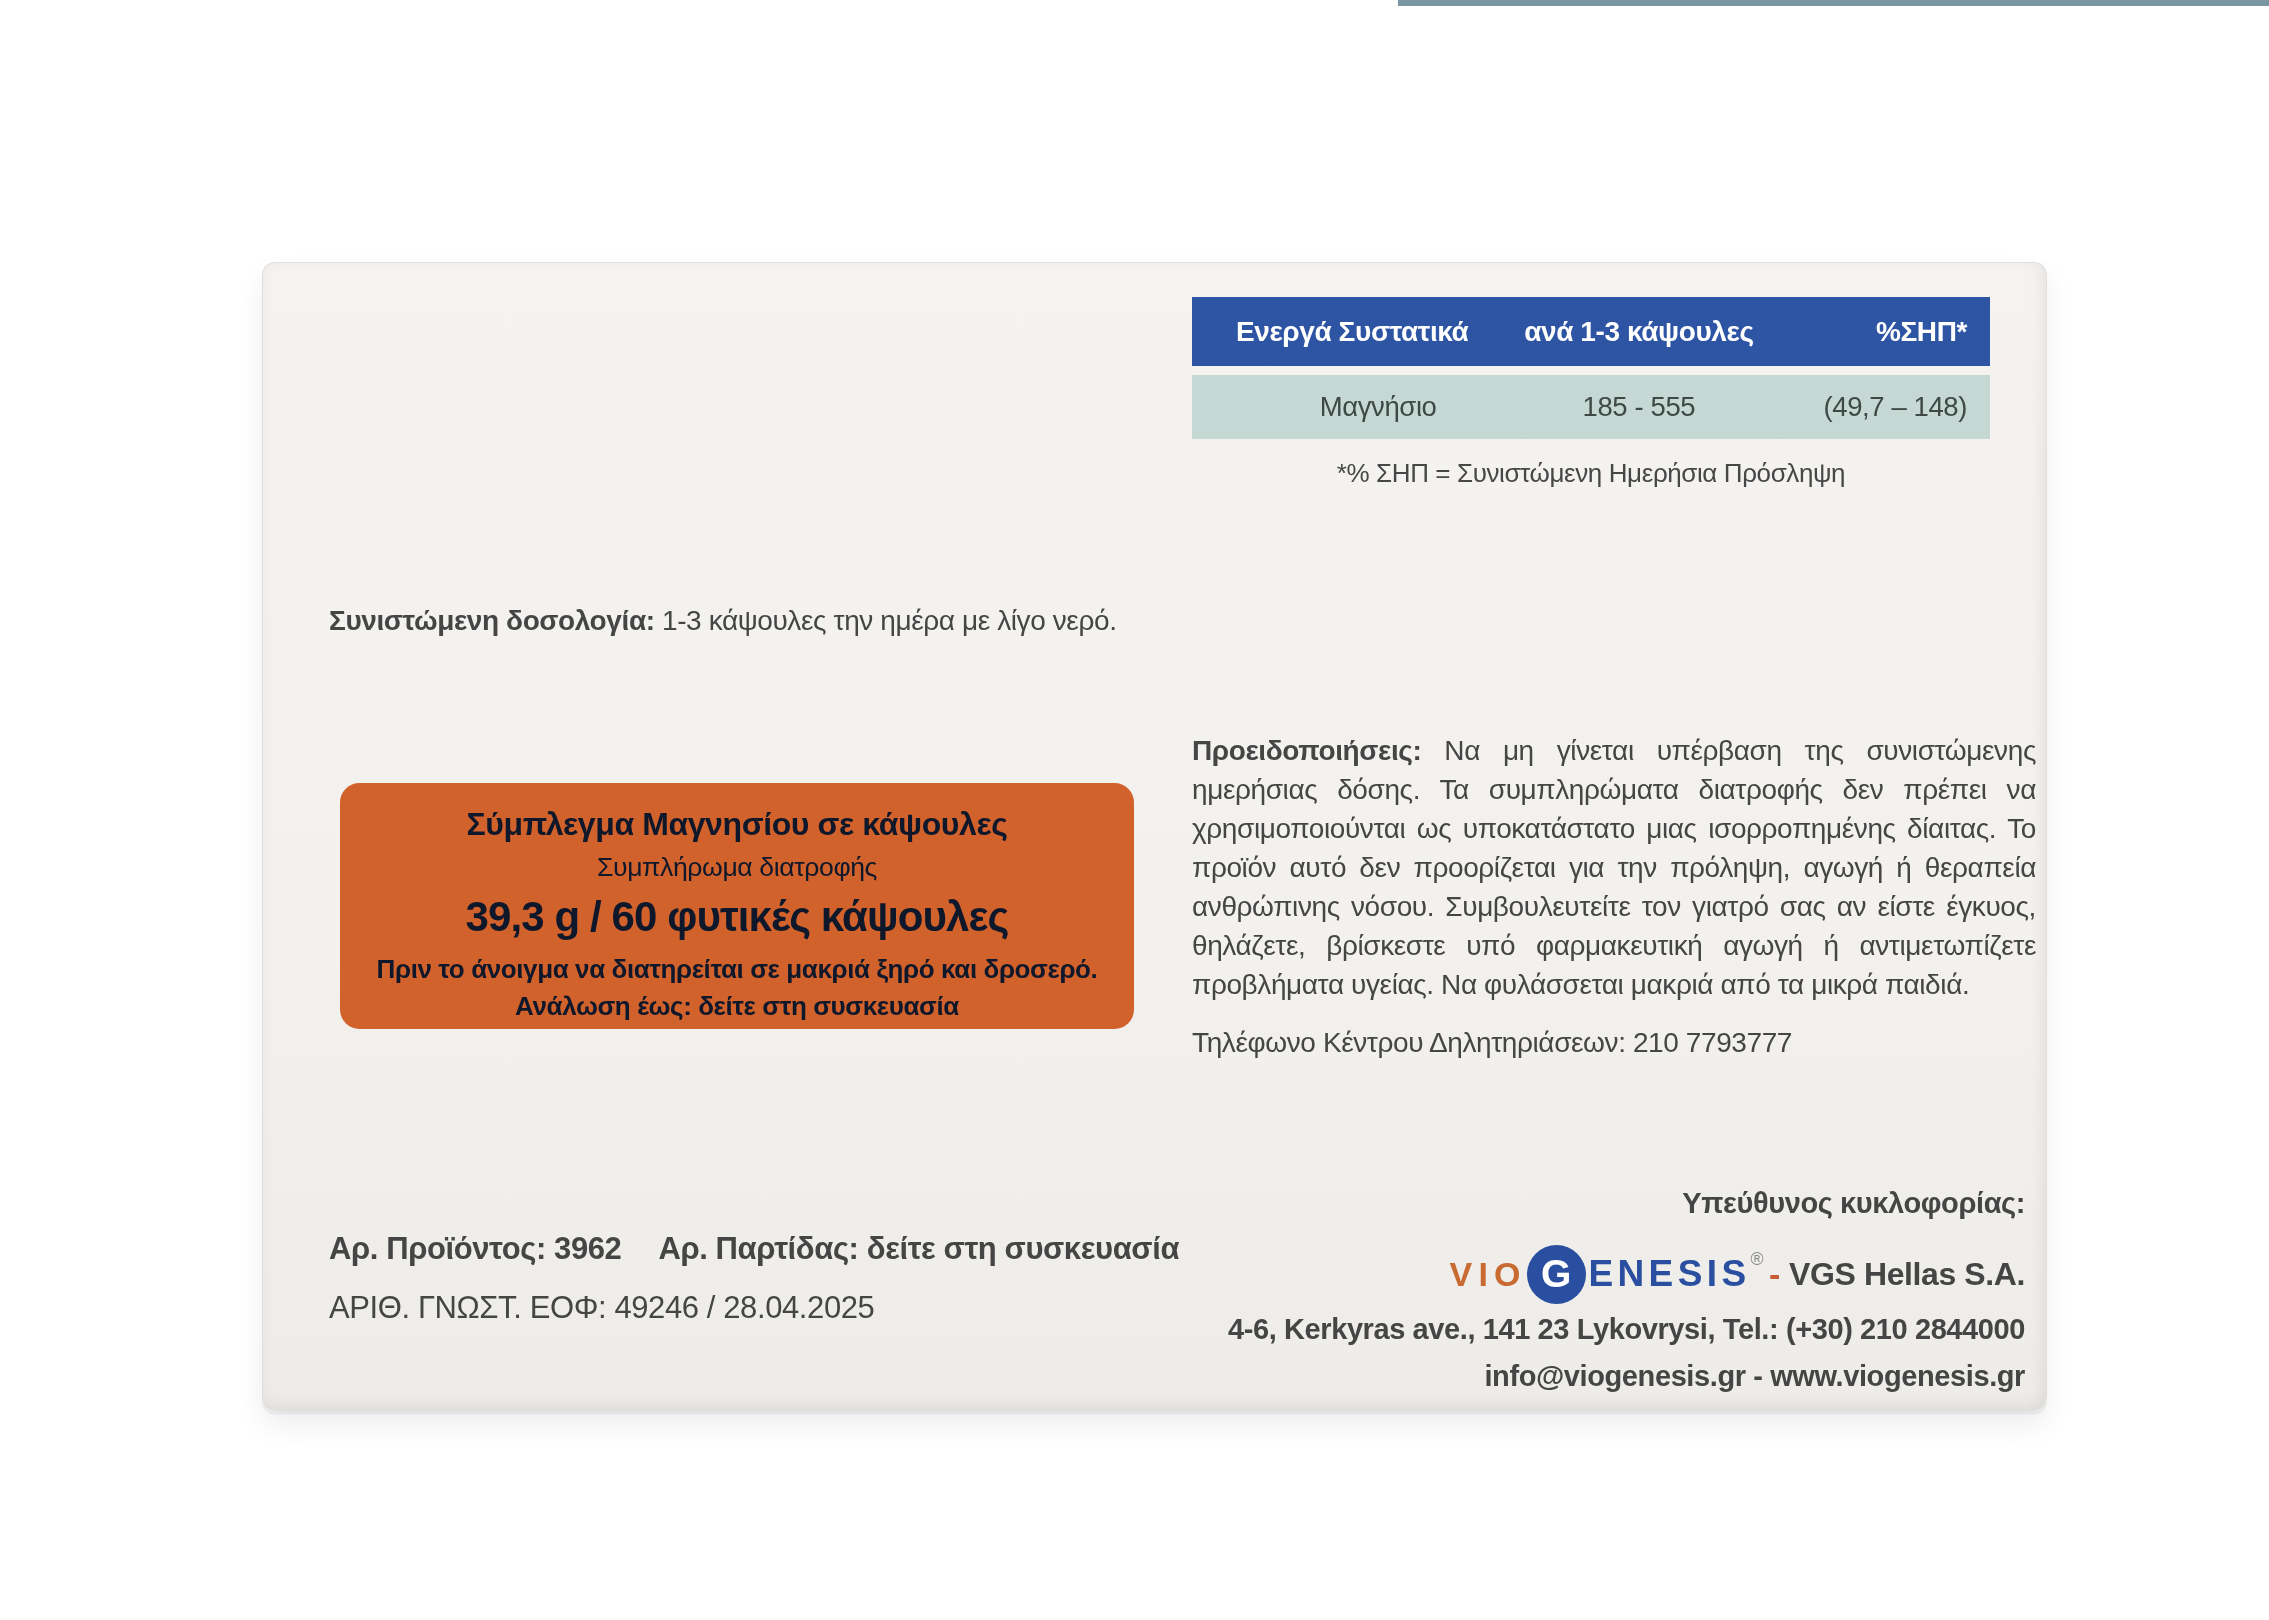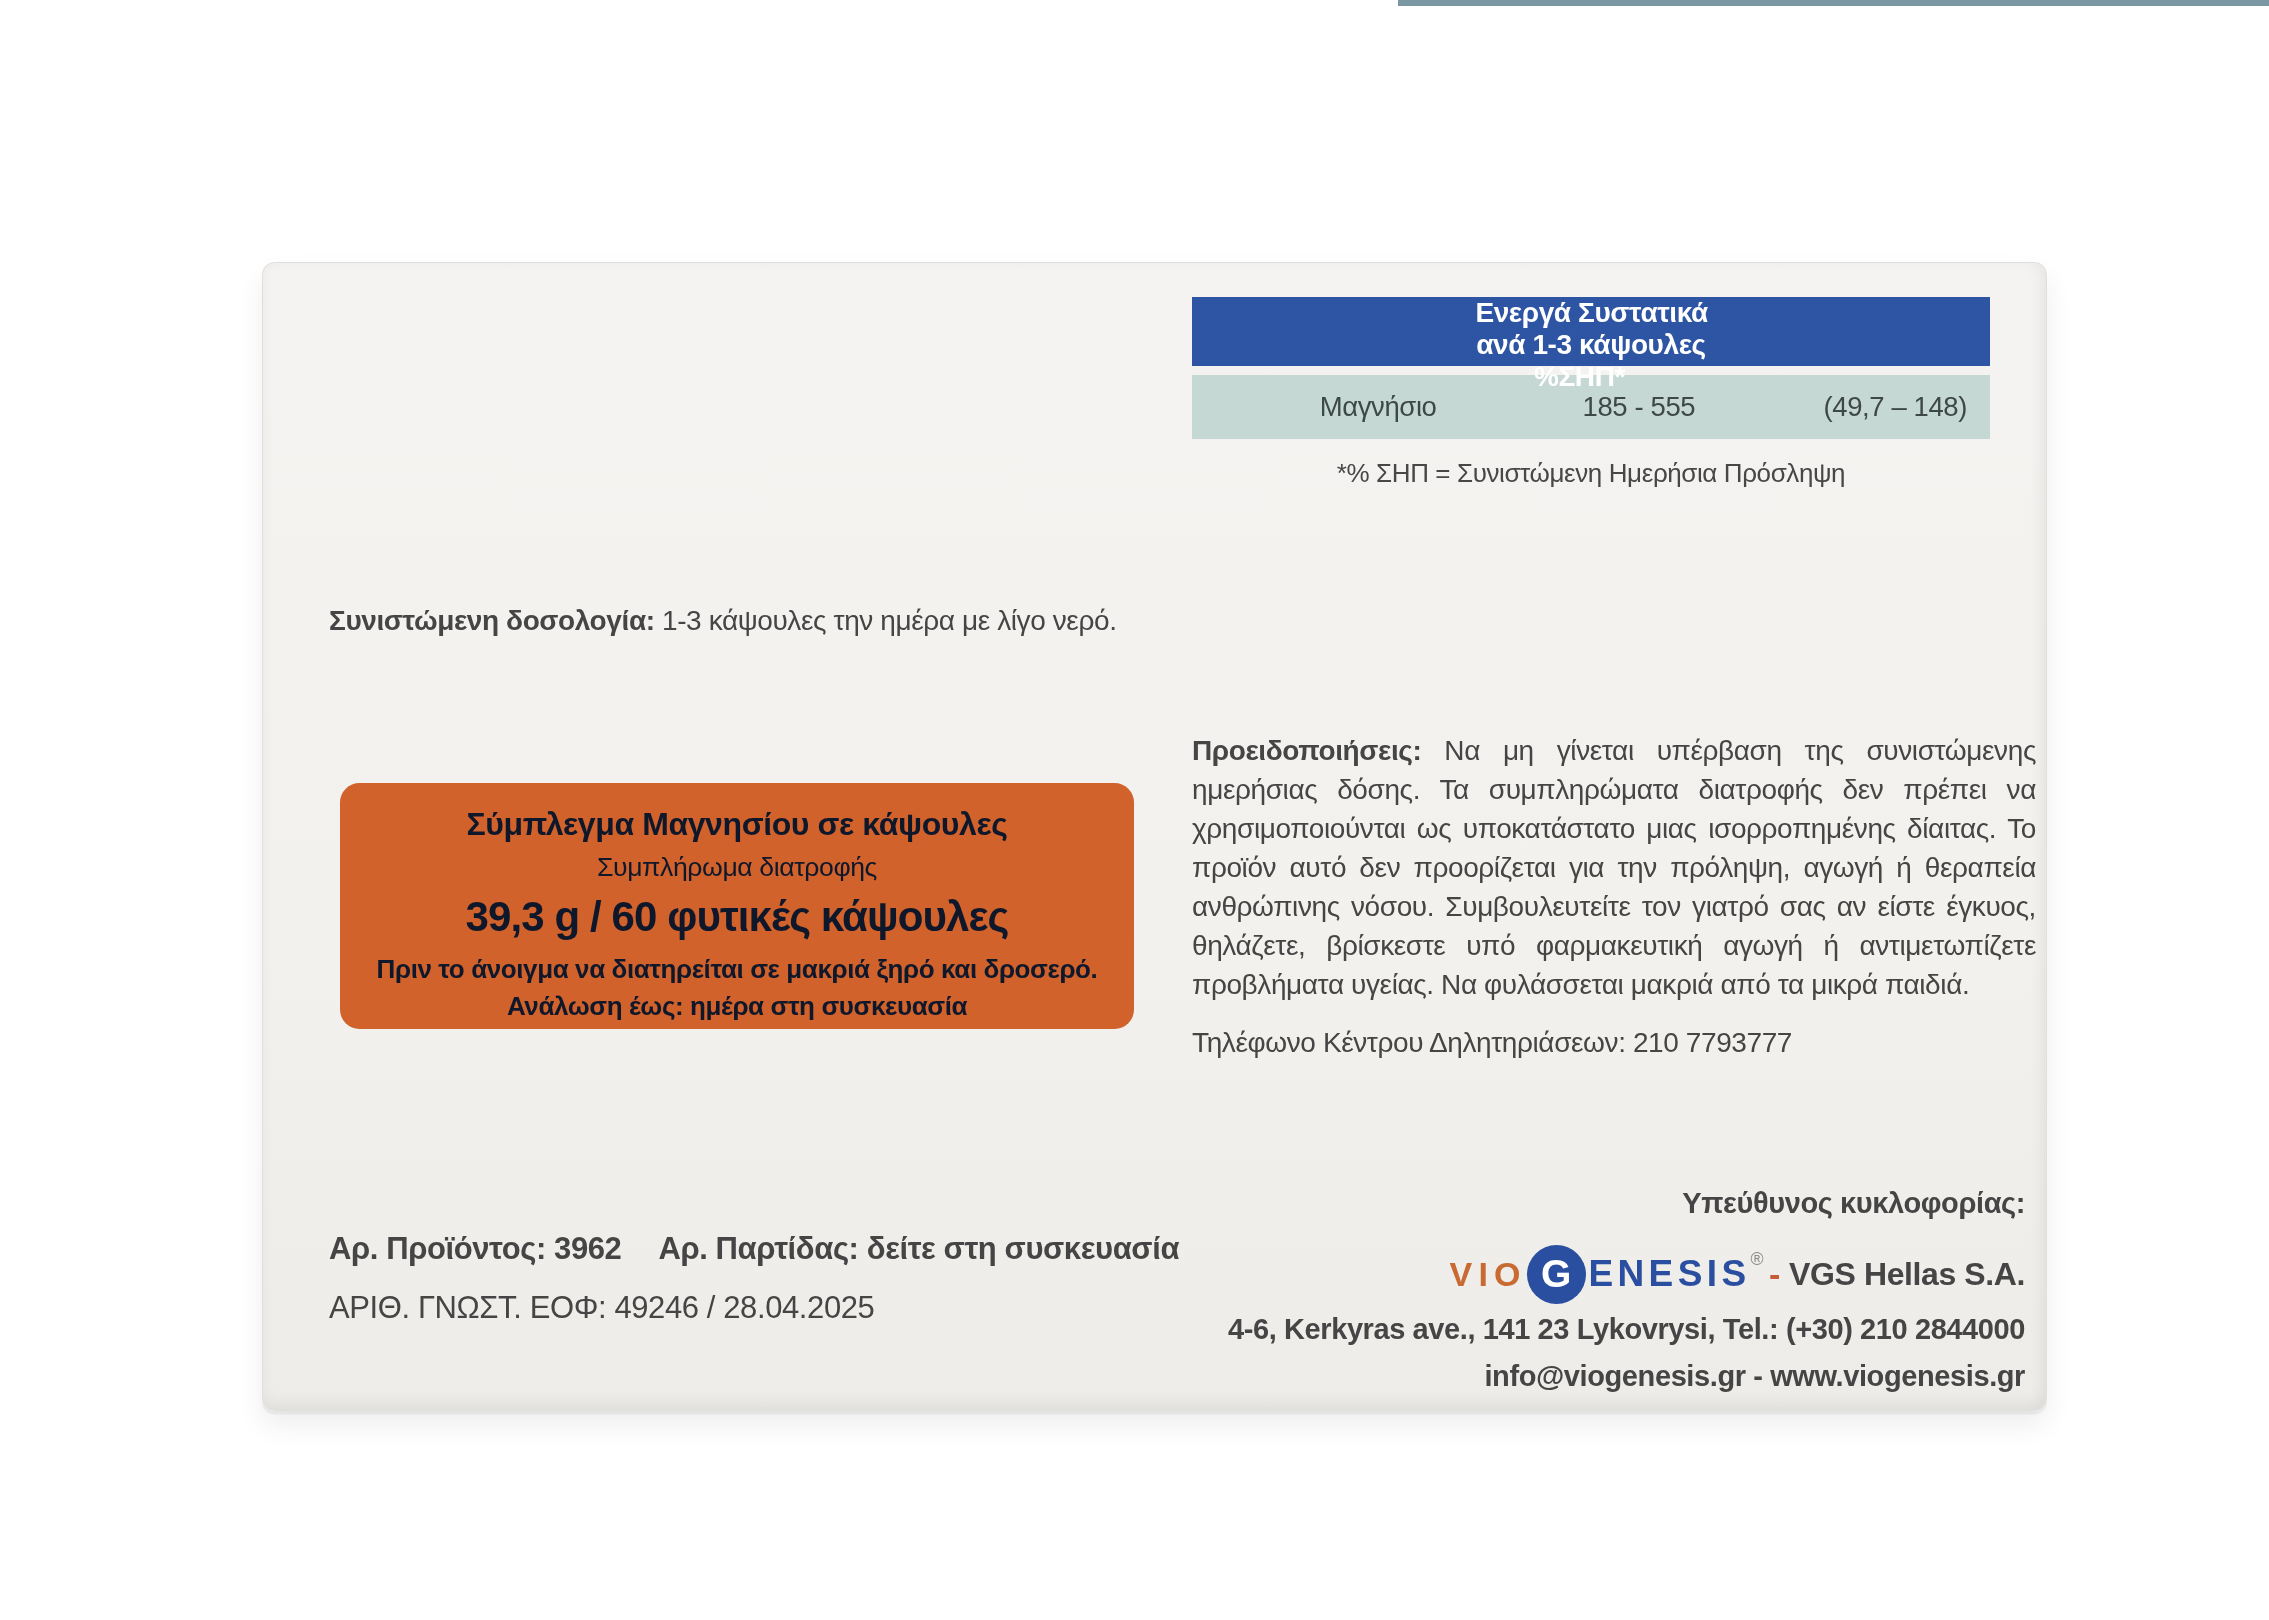--- a/index.html
+++ b/index.html
@@ -55,21 +55,21 @@
 
   .product-info { left: 66px; top: 968px; font-size: 31px; }
   .pi-row { margin-bottom: 23px; }
   .pi-row.bold { font-weight: bold; }
   .pi-gap { display: inline-block; width: 37px; }
 
   .ntable { left: 929px; top: 34px; width: 798px; }
   .t-header {
     display: flex; align-items: center; height: 69px;
     background: #2e55a4; color: #ffffff;
-    font-weight: bold; font-size: 28px; flex-direction: column;
+    font-weight: bold; font-size: 28px;
   }
   .t-row {
     display: flex; align-items: center; height: 64px;
     background: #c6d8d4; margin-top: 8.9px;
     font-size: 27.5px; color: #3e4946;
   }
   .c1 { width: 40%; box-sizing: border-box; }
   .t-header .c1 { padding-left: 44px; }
   .t-row .c1 { text-align: center; padding-left: 53px; }
   .c2 { width: 32%; text-align: center; }
@@ -113,21 +113,21 @@
   <div class="dosage">
     <span class="b">Συνιστώμενη δοσολογία:</span>
     <span>1-3 κάψουλες την ημέρα με λίγο νερό.</span>
   </div>
 
   <div class="orange-panel">
     <p class="op-title">Σύμπλεγμα Μαγνησίου σε κάψουλες</p>
     <p class="op-sub">Συμπλήρωμα διατροφής</p>
     <p class="op-qty">39,3 g / 60 φυτικές κάψουλες</p>
     <p class="op-small">Πριν το άνοιγμα να διατηρείται σε μακριά ξηρό και δροσερό.</p>
-    <p class="op-small">Ανάλωση έως: ημέρα στη συσκευασία</p>
+    <p class="op-small">Ανάλωση έως: δείτε στη συσκευασία</p>
   </div>
 
   <div class="product-info">
     <div class="pi-row bold">
       <span>Αρ. Προϊόντος: 3962</span><span class="pi-gap"></span><span>Αρ. Παρτίδας: δείτε στη συσκευασία</span>
     </div>
     <div class="pi-row">ΑΡΙΘ. ΓΝΩΣΤ. ΕΟΦ: 49246 / 28.04.2025</div>
   </div>
 
   <div class="ntable">

